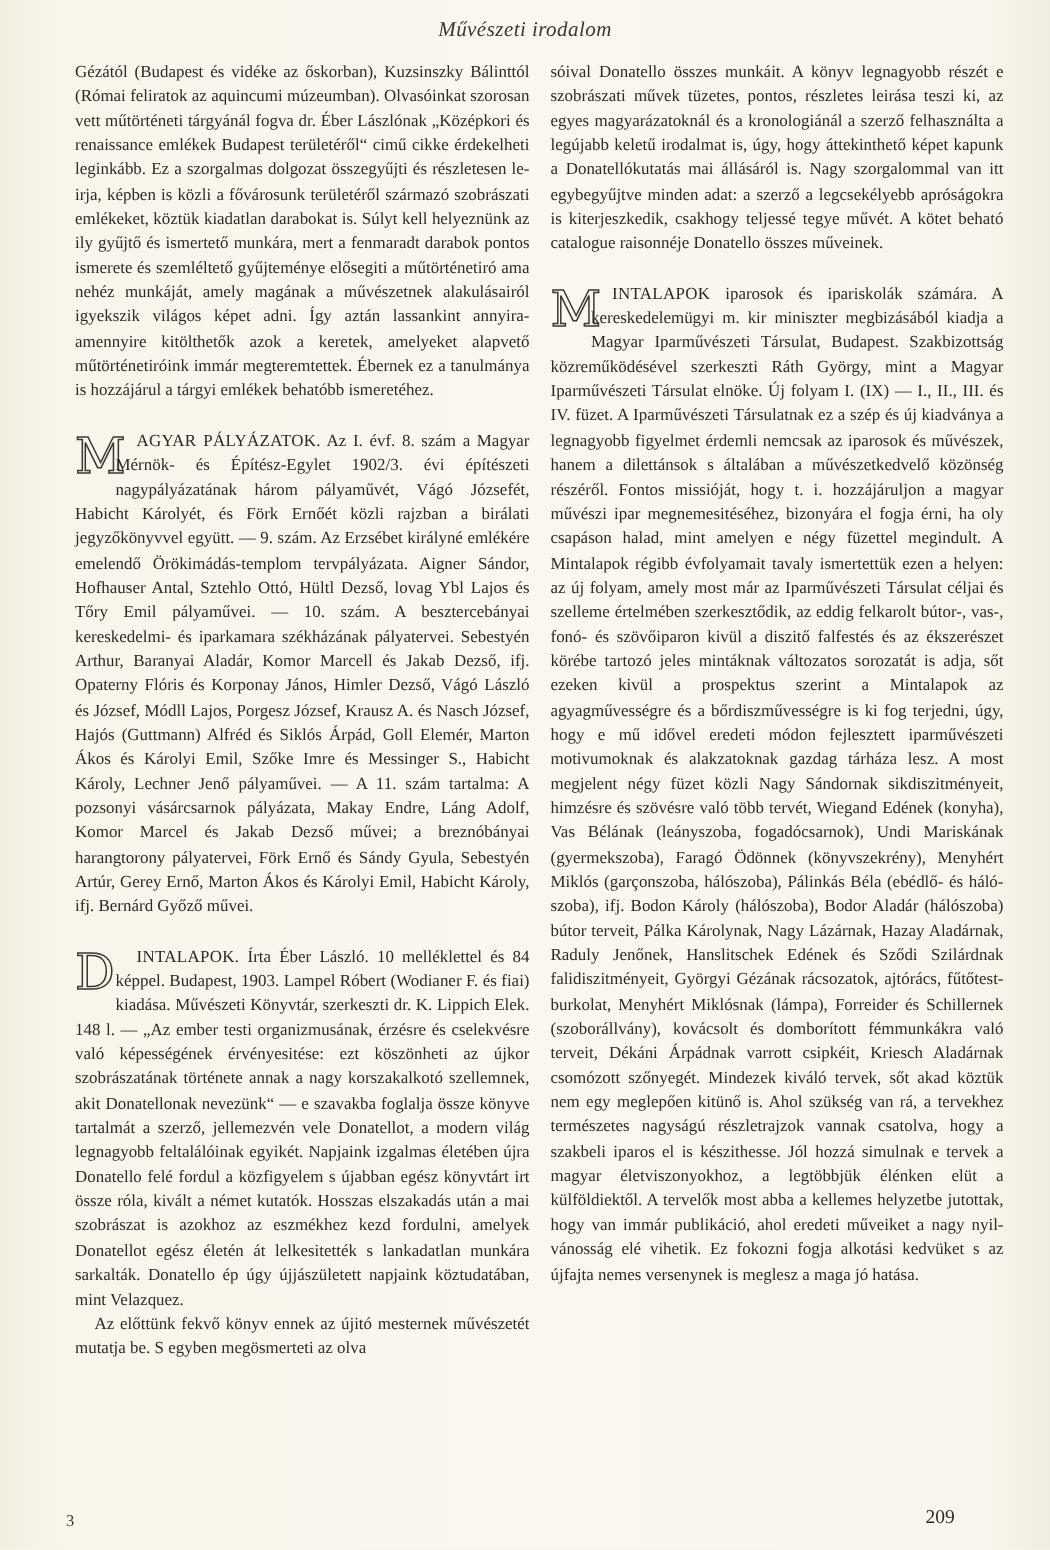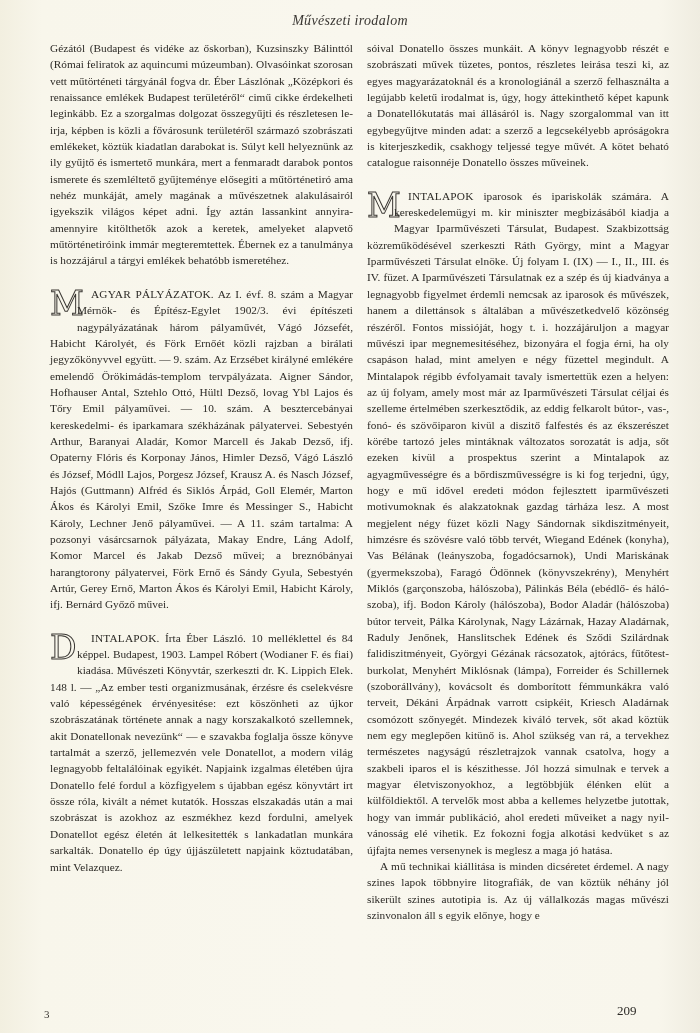--- a/index.html
+++ b/index.html
@@ -60,32 +60,32 @@
         <span class="dropcap">M</span><span class="smallcaps">AGYAR PÁLYÁZATOK.</span>
         <span>Az I. évf. 8. szám a Magyar Mérnök- és Építész-Egylet 1902/3. évi építészeti nagypályázatának három pályaművét, Vágó Józsefét, Habicht Károlyét, és Förk Ernőét közli rajzban a birálati jegyzőkönyvvel együtt. — 9. szám. Az Erzsébet királyné emlékére emelendő Örökimádás-templom tervpályázata. Aigner Sándor, Hofhauser Antal, Sztehlo Ottó, Hültl Dezső, lovag Ybl Lajos és Tőry Emil pályaművei. — 10. szám. A besztercebányai kereskedelmi- és iparkamara székházának pályatervei. Sebestyén Arthur, Baranyai Aladár, Komor Marcell és Jakab Dezső, ifj. Opaterny Flóris és Korponay János, Himler Dezső, Vágó László és József, Módll Lajos, Porgesz József, Krausz A. és Nasch József, Hajós (Guttmann) Alfréd és Siklós Árpád, Goll Elemér, Marton Ákos és Károlyi Emil, Szőke Imre és Messinger S., Habicht Károly, Lechner Jenő pályaművei. — A 11. szám tartalma: A pozsonyi vásárcsarnok pályázata, Makay Endre, Láng Adolf, Komor Marcel és Jakab Dezső művei; a breznóbányai harangtorony pályatervei, Förk Ernő és Sándy Gyula, Sebestyén Artúr, Gerey Ernő, Marton Ákos és Károlyi Emil, Habicht Károly, ifj. Ber­nárd Győző művei.</span>
       </p>
     </div>
 
     <div class="section">
       <p>
         <span class="dropcap">D</span><span class="smallcaps">INTALAPOK.</span>
         <span>Írta Éber László. 10 melléklettel és 84 képpel. Budapest, 1903. Lampel Róbert (Wodianer F. és fiai) kiadása. Művészeti Könyvtár, szerkeszti dr. K. Lippich Elek. 148 l. — „Az ember testi organizmusának, érzésre és cselekvésre való képességének érvényesitése: ezt köszönheti az újkor szobrászatának története annak a nagy korszakalkotó szellemnek, akit Donatellonak neve­zünk“ — e szavakba foglalja össze könyve tartalmát a szerző, jellemezvén vele Donatellot, a modern világ leg­nagyobb feltalálóinak egyikét. Napjaink izgalmas életében újra Donatello felé fordul a közfigyelem s újabban egész könyvtárt irt össze róla, kivált a német kutatók. Hosszas elszakadás után a mai szobrászat is azokhoz az eszmék­hez kezd fordulni, amelyek Donatellot egész életén át lelkesitették s lankadatlan munkára sarkalták. Donatello ép úgy újjászületett napjaink köztudatában, mint Velazquez.</span>
       </p>
+      <p class="indent">Az előttünk fekvő könyv ennek az újitó mesternek művészetét mutatja be. S egyben megösmerteti az olva­</p>
     </div>
   </div>
 
   <div class="col col-right">
     <div class="section">
       <p>sóival Donatello összes munkáit. A könyv legnagyobb részét e szobrászati művek tüzetes, pontos, részletes leirása teszi ki, az egyes magyarázatoknál és a krono­logiánál a szerző felhasználta a legújabb keletű irodalmat is, úgy, hogy áttekinthető képet kapunk a Donatelló­kutatás mai állásáról is. Nagy szorgalommal van itt egybe­gyűjtve minden adat: a szerző a legcsekélyebb apróságokra is kiterjeszkedik, csakhogy teljessé tegye művét. A kötet beható catalogue raisonnéje Donatello összes műveinek.</p>
     </div>
 
     <div class="section">
       <p>
         <span class="dropcap">M</span><span class="smallcaps">INTALAPOK</span>
         <span>iparosok és ipariskolák számára. A kereskedelemügyi m. kir miniszter megbizásából kiadja a Magyar Iparművészeti Társulat, Budapest. Szak­bizottság közreműködésével szerkeszti Ráth György, mint a Magyar Iparművészeti Társulat elnöke. Új folyam I. (IX) — I., II., III. és IV. füzet. A Iparművészeti Társu­latnak ez a szép és új kiadványa a legnagyobb figyel­met érdemli nemcsak az iparosok és művészek, hanem a dilettánsok s általában a művészetkedvelő közönség részéről. Fontos missióját, hogy t. i. hozzájáruljon a magyar művészi ipar megnemesitéséhez, bizonyára el fogja érni, ha oly csapáson halad, mint amelyen e négy füzettel megindult. A Mintalapok régibb évfolyamait tavaly ismer­tettük ezen a helyen: az új folyam, amely most már az Iparművészeti Társulat céljai és szelleme értelmében szerkesztődik, az eddig felkarolt bútor-, vas-, fonó- és szövőiparon kivül a diszitő falfestés és az ékszerészet körébe tartozó jeles mintáknak változatos sorozatát is adja, sőt ezeken kivül a prospektus szerint a Mintalapok az agyagművességre és a bőrdiszművességre is ki fog terjedni, úgy, hogy e mű idővel eredeti módon fejlesztett iparművészeti motivumoknak és alakzatoknak gazdag tárháza lesz. A most megjelent négy füzet közli Nagy Sándornak sikdiszitményeit, himzésre és szövésre való több tervét, Wiegand Edének (konyha), Vas Bélának (leányszoba, fogadócsarnok), Undi Mariskának (gyermek­szoba), Faragó Ödönnek (könyvszekrény), Menyhért Mik­lós (garçonszoba, hálószoba), Pálinkás Béla (ebédlő- és háló­szoba), ifj. Bodon Károly (hálószoba), Bodor Aladár (háló­szoba) bútor terveit, Pálka Károlynak, Nagy Lázárnak, Hazay Aladárnak, Raduly Jenőnek, Hanslitschek Edének és Sződi Szilárdnak falidiszitményeit, Györgyi Gézának rácsozatok, ajtórács, fűtőtest-burkolat, Menyhért Miklósnak (lámpa), Forreider és Schillernek (szoborállvány), kovácsolt és dom­borított fémmunkákra való terveit, Dékáni Árpádnak varrott csipkéit, Kriesch Aladárnak csomózott szőnyegét. Mindezek kiváló tervek, sőt akad köztük nem egy meglepően kitünő is. Ahol szükség van rá, a tervekhez természetes nagyságú részletrajzok vannak csatolva, hogy a szakbeli iparos el is készithesse. Jól hozzá simulnak e tervek a magyar életviszonyokhoz, a legtöbbjük élénken elüt a külföldiektől. A tervelők most abba a kellemes helyzetbe jutottak, hogy van immár publikáció, ahol eredeti műveiket a nagy nyil­vánosság elé vihetik. Ez fokozni fogja alkotási kedvüket s az újfajta nemes versenynek is meglesz a maga jó hatása.</span>
       </p>
-      <p class="indent">A mű technikai kiállitása is minden dicséretet érdemel. A nagy szines lapok többnyire litografiák, de van köztük néhány jól sikerült szines autotipia is. Az új vállalkozás magas művészi szinvonalon áll s egyik előnye, hogy e</p>
     </div>
   </div>
 
   <div class="folio-left">3</div>
   <div class="folio-right">209</div>
 </div>
 
 </body></html>

